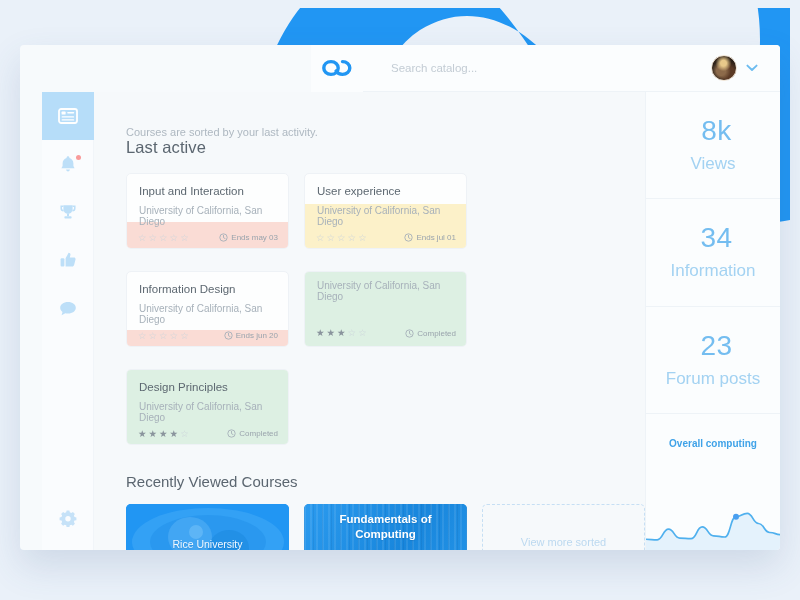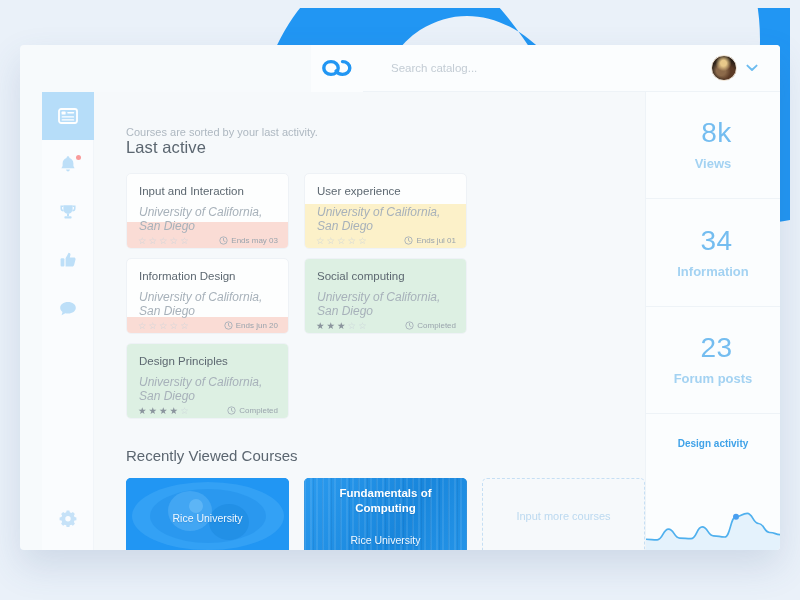--- a/index.html
+++ b/index.html
@@ -149,21 +149,21 @@
     font-size: 11px;
     color: #aeb8c1;
     margin-top: 6px;
   }
 
   
   #course-grid {
     margin-top: 16px;
     display: flex;
     flex-wrap: wrap;
-    gap: 9px 15px;
+    gap: 22px 15px;
     width: 518px;
   }
   .course-card {
     width: 163px;
     height: 76px;
     background: #fdfefe;
     border: 1px solid #eef2f6;
     border-radius: 5px;
     position: relative;
     overflow: hidden;
@@ -172,26 +172,25 @@
     flex-direction: column;
   }
   .cc-title {
     font-size: 11.5px;
     color: #5d6871;
     padding: 11px 12px 0 12px;
     position: relative;
     z-index: 2;
   }
   .cc-school {
-    font-size: 12px;
+    font-size: 10px;
     color: #a7b1ba;
     padding: 8px 12px 0 12px;
     position: relative;
     z-index: 2;
-    font-style: italic;
   }
   .cc-foot {
     margin-top: auto;
     height: 26px;
     display: flex;
     align-items: center;
     padding: 0 10px 0 11px;
     gap: 7px;
     position: relative;
     z-index: 2;
@@ -312,24 +311,23 @@
   }
   .stat-value {
     font-size: 28px;
     color: #74bdf0;
     font-weight: 300;
     line-height: 1;
     letter-spacing: .5px;
     margin-left: 7px;
   }
   .stat-label {
-    font-size: 13px;
+    font-size: 17px;
     color: #a3d2f2;
     margin-top: 9px;
-    font-weight: bold;
   }
   #activity-block {
     flex: 1.05;
     display: flex;
     flex-direction: column;
     align-items: center;
     justify-content: flex-start;
     padding-top: 24px;
     position: relative;
   }
@@ -514,21 +512,20 @@
                 <svg width="9" height="9" viewBox="0 0 10 10">
                   <circle cx="5" cy="5" r="4.1" fill="none" stroke="#a6b0b9" stroke-width="1"></circle>
                   <path d="M5 2.6 L5 5.2 L6.8 6.2" fill="none" stroke="#a6b0b9" stroke-width="1" stroke-linecap="round"></path>
                 </svg>
                 <span>Ends jun 20</span>
               </div>
             </div>
           </div>
           <div class="course-card">
             <div class="tint green" style="top: 0px; bottom: 0px;"></div>
-            <div class="cc-title">Social computing</div>
             <div class="cc-school">University of California, San Diego</div>
             <div class="cc-foot">
               <div class="cc-stars">
                 <span class="star on">★</span>
                 <span class="star on">★</span>
                 <span class="star on">★</span>
                 <span class="star">☆</span>
                 <span class="star">☆</span>
               </div>
               <div class="cc-status">
@@ -579,21 +576,21 @@
           <div class="rc-school">Rice University</div>
         </div>
 
         <div class="recent-card" id="recent-card-2">
           <div class="rc-art"></div>
           <div class="rc-title">Fundamentals of Computing</div>
           <div class="rc-school">Rice University</div>
         </div>
 
         <div id="view-more-card">
-          <span id="view-more-label">Input more courses</span>
+          <span id="view-more-label">View more sorted</span>
         </div>
       </div>
     </div>
 
     <div id="right-panel">
 
       <div class="stat-block">
         <div class="stat-value">8k</div>
         <div class="stat-label">Views</div>
       </div>
@@ -602,21 +599,21 @@
         <div class="stat-value">34</div>
         <div class="stat-label">Information</div>
       </div>
 
       <div class="stat-block">
         <div class="stat-value">23</div>
         <div class="stat-label">Forum posts</div>
       </div>
 
       <div id="activity-block">
-        <div id="activity-label">Design activity</div>
+        <div id="activity-label">Overall computing</div>
         <svg id="activity-chart" viewBox="0 0 135 48" preserveAspectRatio="none">
             <path d="M0.00,37.25 C5.63,37.25 5.63,37.81 11.25,37.81 C16.88,37.81 16.88,27.13 22.50,27.13 C28.13,27.13 28.13,36.13 33.75,36.13 C39.38,36.13 39.38,36.69 45.00,36.69 C50.63,36.69 50.63,24.88 56.25,24.88 C61.88,24.88 61.88,33.88 67.50,33.88 C73.13,33.88 73.13,35.00 78.75,35.00 C84.38,35.00 84.38,14.75 90.00,14.75 C95.63,14.75 95.63,11.38 101.25,11.38 C106.88,11.38 106.88,21.50 112.50,21.50 C118.13,21.50 118.13,30.50 123.75,30.50 C129.38,30.50 129.38,32.75 135.00,32.75 L135,48 L0,48 Z" fill="#dceefb" opacity="0.75"></path>
             <path d="M0.00,37.25 C5.63,37.25 5.63,37.81 11.25,37.81 C16.88,37.81 16.88,27.13 22.50,27.13 C28.13,27.13 28.13,36.13 33.75,36.13 C39.38,36.13 39.38,36.69 45.00,36.69 C50.63,36.69 50.63,24.88 56.25,24.88 C61.88,24.88 61.88,33.88 67.50,33.88 C73.13,33.88 73.13,35.00 78.75,35.00 C84.38,35.00 84.38,14.75 90.00,14.75 C95.63,14.75 95.63,11.38 101.25,11.38 C106.88,11.38 106.88,21.50 112.50,21.50 C118.13,21.50 118.13,30.50 123.75,30.50 C129.38,30.50 129.38,32.75 135.00,32.75" fill="none" stroke="#4fb0ee" stroke-width="1.7" stroke-linecap="round" stroke-linejoin="round"></path>
             <circle cx="90.00" cy="14.75" r="3" fill="#4a9ff0"></circle>
           </svg>
       </div>
     </div>
 
   </div>
 </div>

